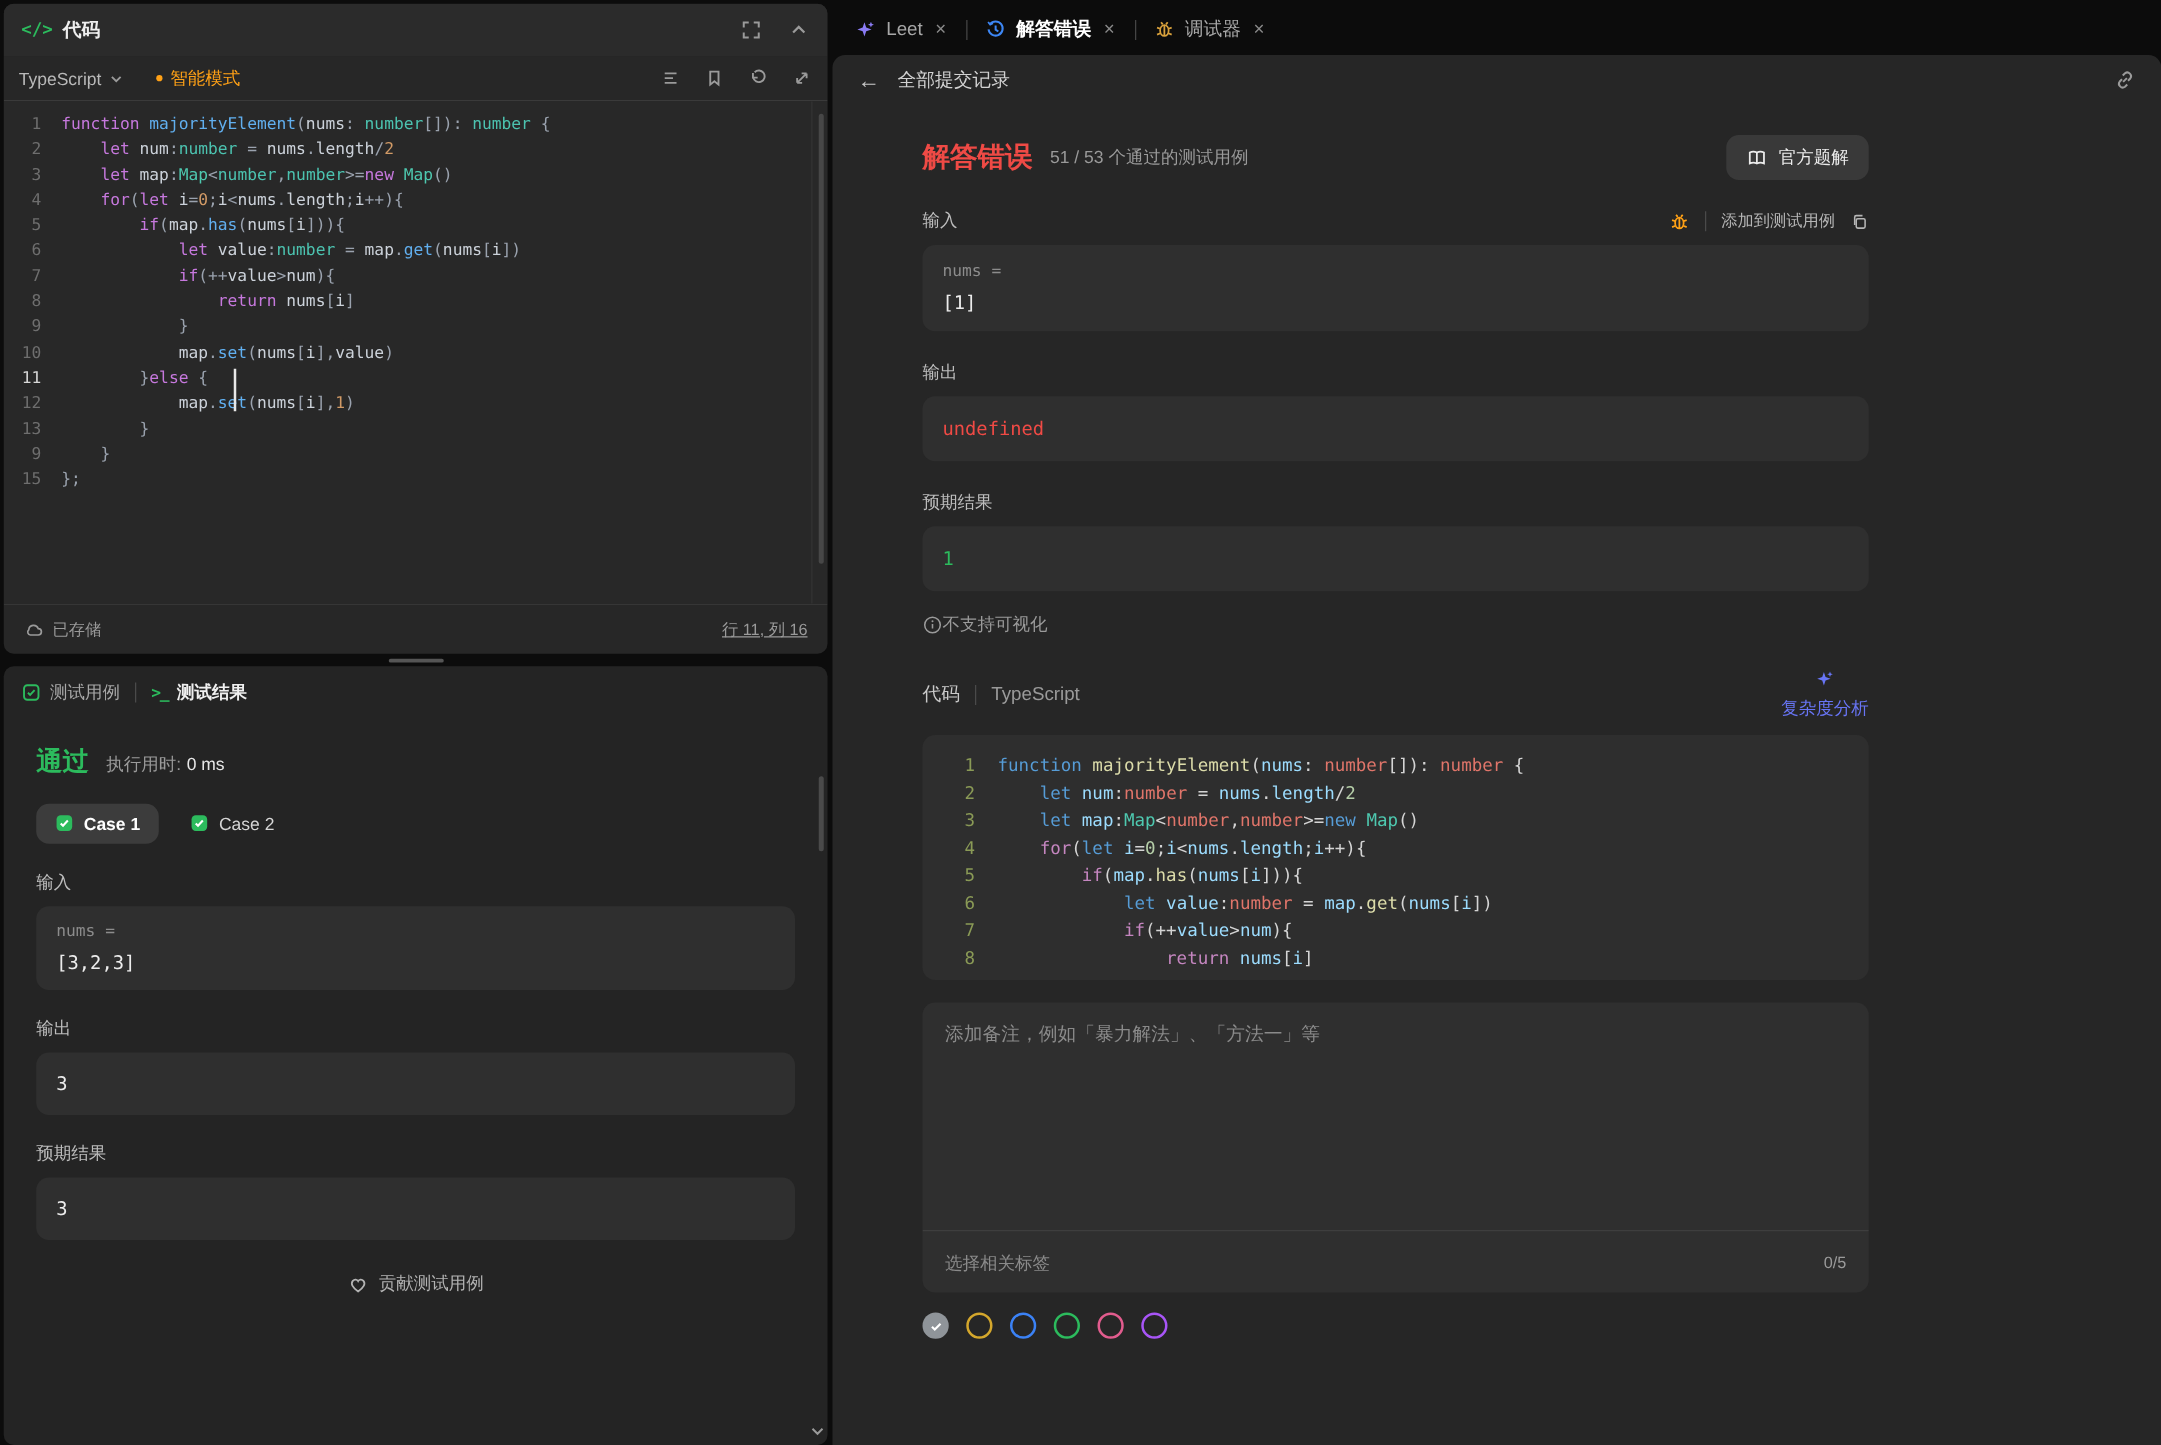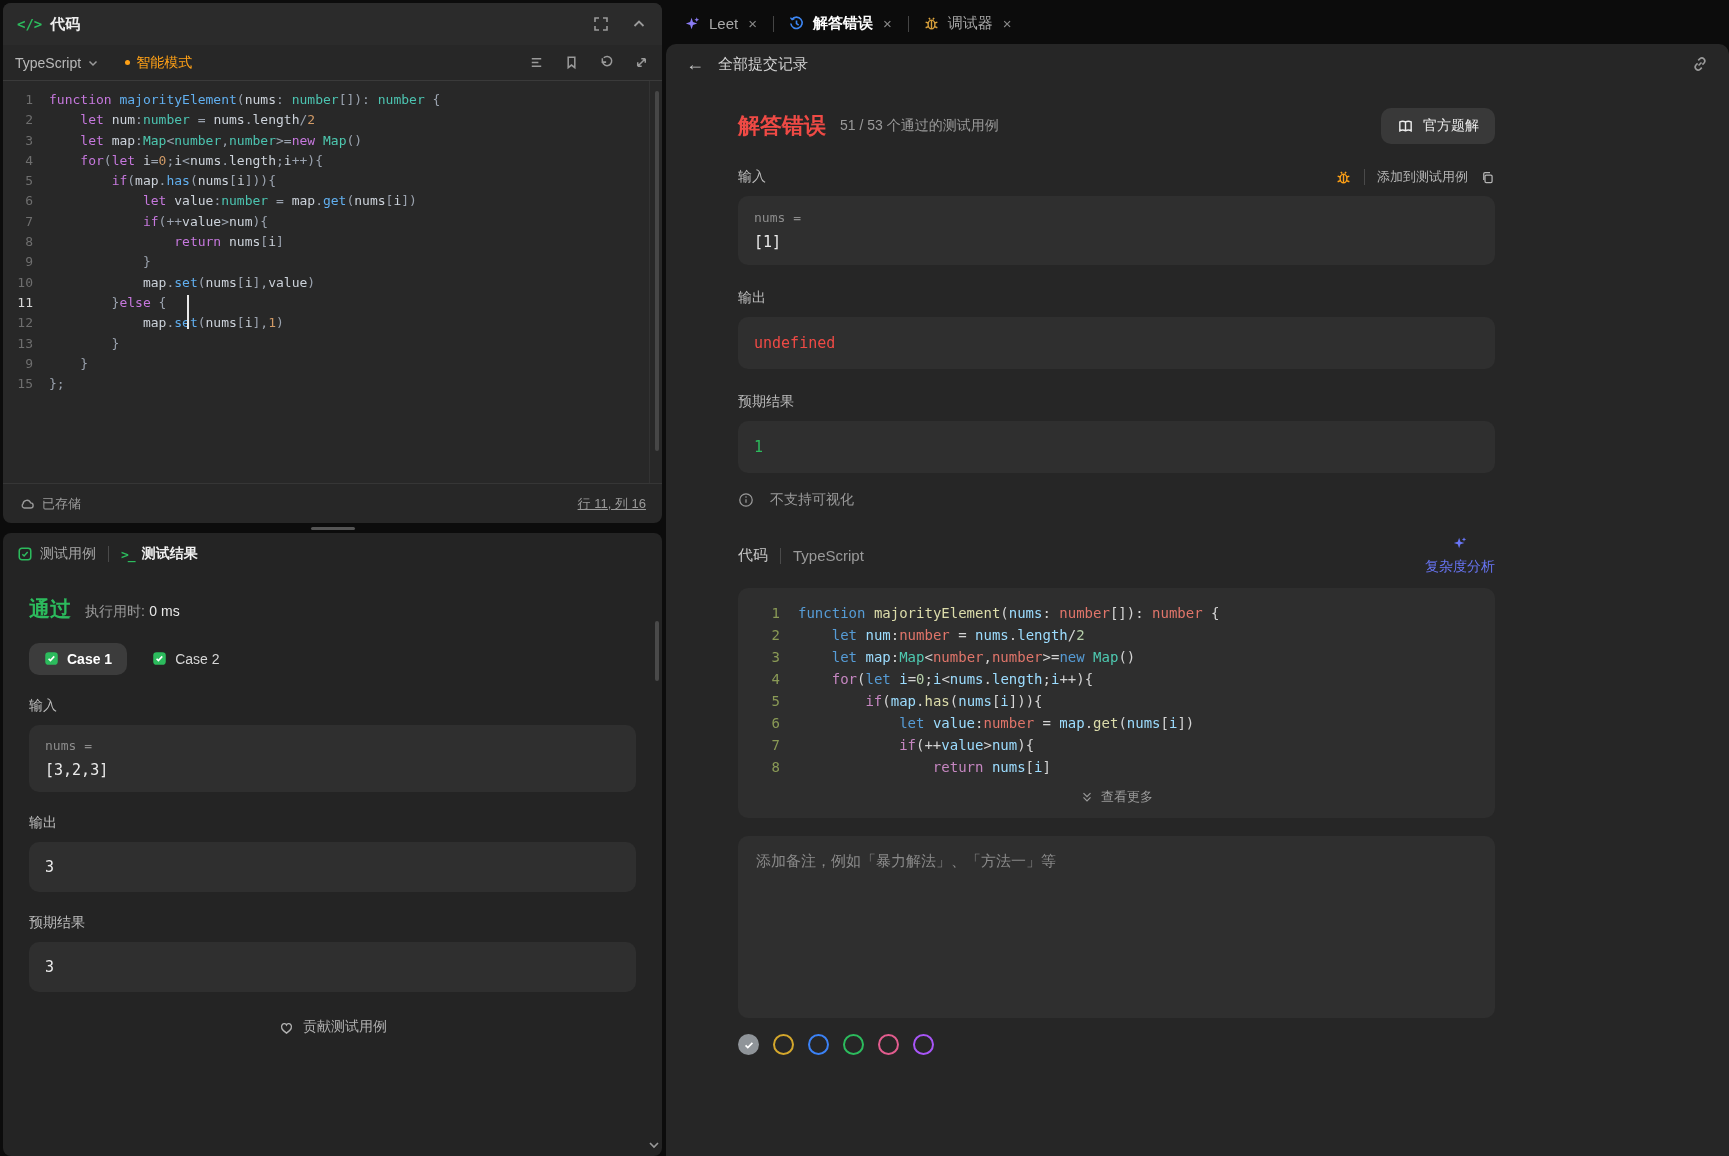--- a/index.html
+++ b/index.html
@@ -92,21 +92,21 @@
   .result-stats { margin-left:14px; color:#9a9a9a; font-size:14px; }
   .official-btn { margin-left:auto; display:flex; align-items:center; gap:9px; background:#393939; border-radius:10px; padding:9px 16px; font-size:14px; color:#ececec; cursor:pointer; }
 
   .io-label-row { display:flex; align-items:center; margin-top:24px; }
   .io-label { font-size:14px; color:#bdbdbd; }
   .io-actions { margin-left:auto; display:flex; align-items:center; gap:12px; color:#b5b5b5; font-size:13px; }
   .io-actions .add-label { cursor:pointer; }
   .io-box { margin-top:10px; background:#2f2f2f; border-radius:10px; padding:14px 16px; font-family:"DejaVu Sans Mono", monospace; }
   .io-box .mono-red { color:#ef4a45; font-size:15px; padding:3px 0; }
   .io-box .mono-green { color:#2cbb5d; font-size:15px; padding:3px 0; }
-  .viz-row { display:flex; align-items:center; gap:16px; margin-top:18px; color:#9a9a9a; font-size:14px; }
+  .viz-row { display:flex; align-items:center; gap:0; margin-top:18px; color:#9a9a9a; font-size:14px; }
 
   .code-hdr-row { display:flex; align-items:center; margin-top:26px; }
   .code-hdr-left { display:flex; align-items:center; gap:12px; font-size:15px; color:#c9c9c9; }
   .code-hdr-lang { color:#9a9a9a; }
   .complexity-link { margin-left:auto; display:flex; align-items:center; gap:7px; color:#6875f5; font-size:14px; cursor:pointer;flex-direction:column; }
 
   .rc-box { margin-top:12px; background:#2e2e2e; border-radius:10px; padding:14px 0 6px 0; }
   .rc .code-line { height:22px; line-height:22px; font-size:14px; }
   .rc .line-num { width:60px; padding-right:18px; color:#8a9a56; }
   .rc { font-family:"DejaVu Sans Mono", monospace; }
@@ -432,30 +432,28 @@
           <div id="rc-code" class="rc">
               <div class="code-line"><span class="line-num">1</span><span><span class="tok-kw1">function</span><span class="tok-p"> </span><span class="tok-fn">majorityElement</span><span class="tok-p">(</span><span class="tok-var">nums</span><span class="tok-p">: </span><span class="tok-type">number</span><span class="tok-p">[]): </span><span class="tok-type">number</span><span class="tok-p"> {</span></span></div>
               <div class="code-line"><span class="line-num">2</span><span><span class="tok-p">    </span><span class="tok-kw1">let</span><span class="tok-p"> </span><span class="tok-var">num</span><span class="tok-p">:</span><span class="tok-type">number</span><span class="tok-p"> = </span><span class="tok-var">nums</span><span class="tok-p">.</span><span class="tok-var">length</span><span class="tok-p">/</span><span class="tok-num">2</span></span></div>
               <div class="code-line"><span class="line-num">3</span><span><span class="tok-p">    </span><span class="tok-kw1">let</span><span class="tok-p"> </span><span class="tok-var">map</span><span class="tok-p">:</span><span class="tok-tclass">Map</span><span class="tok-p">&lt;</span><span class="tok-type">number</span><span class="tok-p">,</span><span class="tok-type">number</span><span class="tok-p">&gt;=</span><span class="tok-kw1">new</span><span class="tok-p"> </span><span class="tok-tclass">Map</span><span class="tok-p">()</span></span></div>
               <div class="code-line"><span class="line-num">4</span><span><span class="tok-p">    </span><span class="tok-kw2">for</span><span class="tok-p">(</span><span class="tok-kw1">let</span><span class="tok-p"> </span><span class="tok-var">i</span><span class="tok-p">=</span><span class="tok-num">0</span><span class="tok-p">;</span><span class="tok-var">i</span><span class="tok-p">&lt;</span><span class="tok-var">nums</span><span class="tok-p">.</span><span class="tok-var">length</span><span class="tok-p">;</span><span class="tok-var">i</span><span class="tok-p">++){</span></span></div>
               <div class="code-line"><span class="line-num">5</span><span><span class="tok-p">        </span><span class="tok-kw2">if</span><span class="tok-p">(</span><span class="tok-var">map</span><span class="tok-p">.</span><span class="tok-fn">has</span><span class="tok-p">(</span><span class="tok-var">nums</span><span class="tok-p">[</span><span class="tok-var">i</span><span class="tok-p">])){</span></span></div>
               <div class="code-line"><span class="line-num">6</span><span><span class="tok-p">            </span><span class="tok-kw1">let</span><span class="tok-p"> </span><span class="tok-var">value</span><span class="tok-p">:</span><span class="tok-type">number</span><span class="tok-p"> = </span><span class="tok-var">map</span><span class="tok-p">.</span><span class="tok-fn">get</span><span class="tok-p">(</span><span class="tok-var">nums</span><span class="tok-p">[</span><span class="tok-var">i</span><span class="tok-p">])</span></span></div>
               <div class="code-line"><span class="line-num">7</span><span><span class="tok-p">            </span><span class="tok-kw2">if</span><span class="tok-p">(++</span><span class="tok-var">value</span><span class="tok-p">&gt;</span><span class="tok-var">num</span><span class="tok-p">){</span></span></div>
               <div class="code-line"><span class="line-num">8</span><span><span class="tok-p">                </span><span class="tok-kw2">return</span><span class="tok-p"> </span><span class="tok-var">nums</span><span class="tok-p">[</span><span class="tok-var">i</span><span class="tok-p">]</span></span></div>
             </div>
-          <div class="show-more">
-            <svg width="14" height="14" viewBox="0 0 18 18" fill="none" stroke="#9a9a9a" stroke-width="1.6">
-                <path d="M4.5 4 L9 8.5 L13.5 4 M4.5 9.5 L9 14 L13.5 9.5"></path>
-              </svg>
-            <span>查看更多</span>
-          </div>
         </div>
 
         <div class="note-card">
           <textarea class="note-input" placeholder="添加备注，例如「暴力解法」、「方法一」等" style=""></textarea>
+          <div class="note-footer">
+            <input class="tag-input" placeholder="选择相关标签" style="">
+            <span class="tag-counter">0/5</span>
+          </div>
         </div>
 
         <div class="swatch-row">
           <div class="swatch selected">
             <svg width="12" height="12" viewBox="0 0 14 14" fill="none" stroke="#fff" stroke-width="2">
                 <path d="M3 7.4 l2.6 2.6 L11 4.6"></path>
               </svg>
           </div>
           <div class="swatch outline" style="border-color:#d4a72c"></div>
           <div class="swatch outline" style="border-color:#3b82f6"></div>

